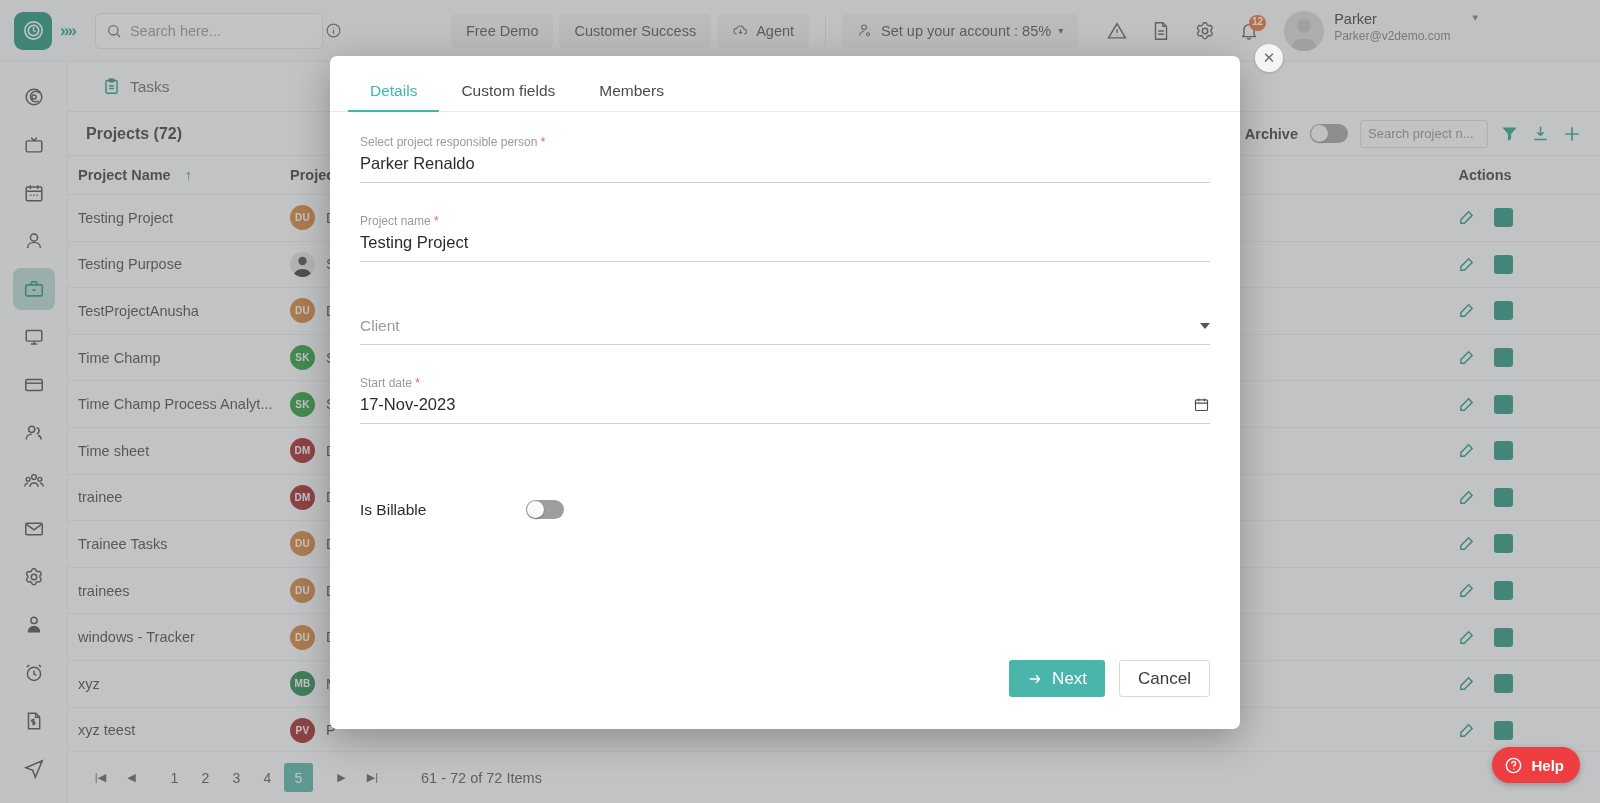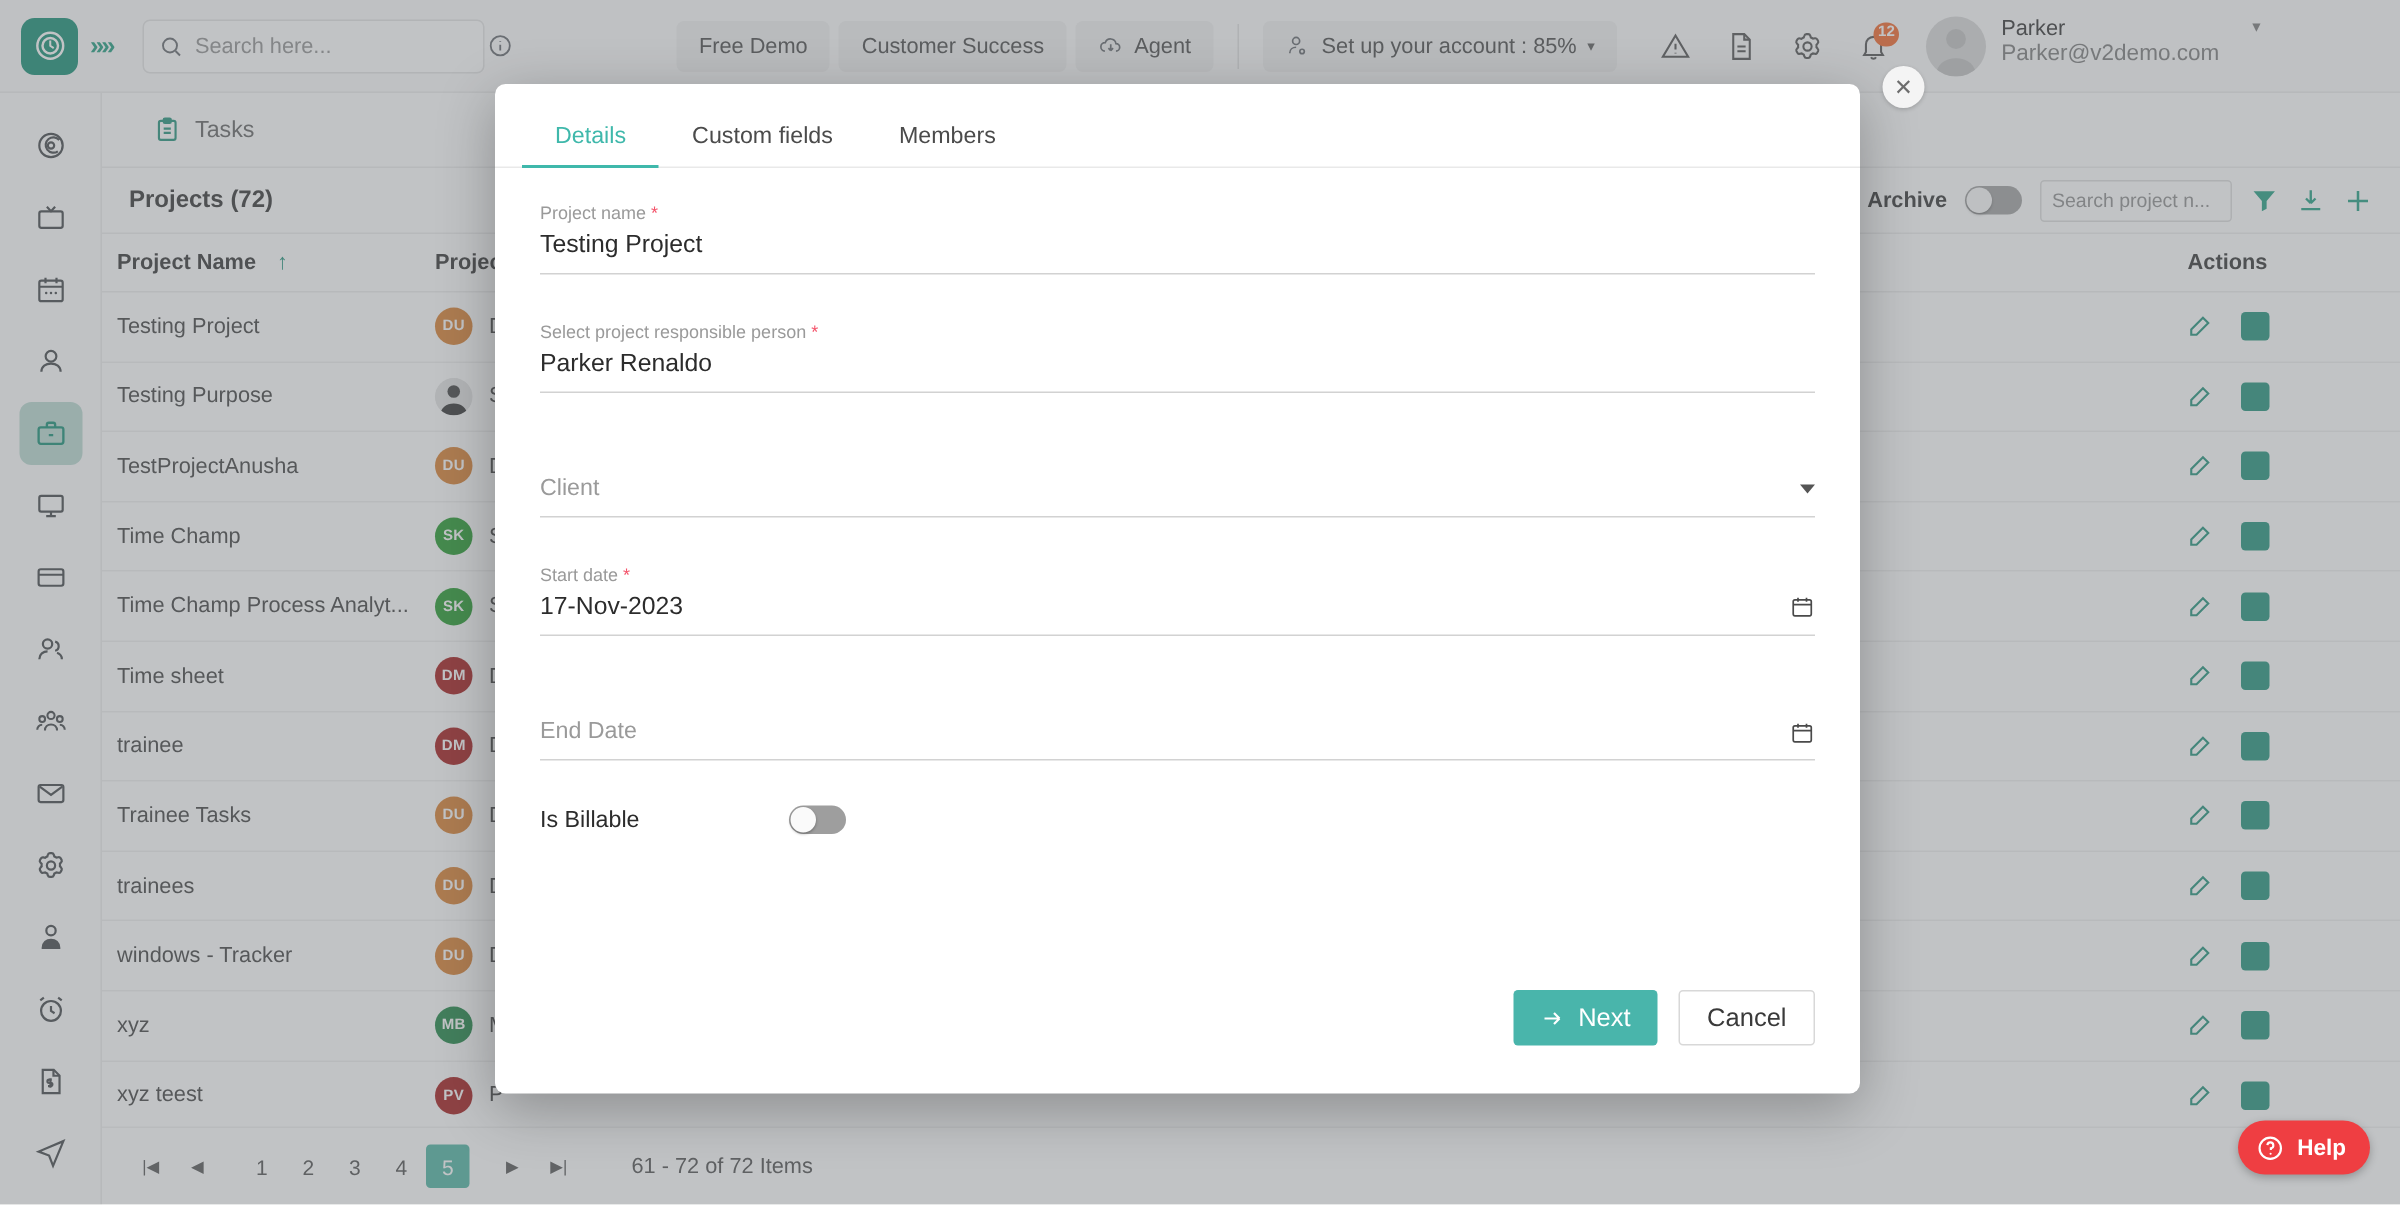--- a/index.html
+++ b/index.html
@@ -51,21 +51,21 @@
     position: absolute; top: 5px; right: 4px; background: #f26122; color: #fff;
     font-size: 10px; line-height: 14px; min-width: 16px; height: 16px; border-radius: 8px;
     text-align: center; padding: 0 3px; font-weight: 600;
   }
   .profile { display: flex; align-items: flex-start; gap: 10px; margin-left: 14px; }
   .avatar-circle {
     width: 40px; height: 40px; border-radius: 50%; background: #d6d6d6;
     display: flex; align-items: flex-end; justify-content: center; overflow: hidden;
   }
   .pname { font-size: 14.5px; color: #2b2b2b; line-height: 17px; }
-  .pmail { font-size: 15px; color: #777; line-height: 16px; }
+  .pmail { font-size: 12px; color: #777; line-height: 16px; }
   .caret-down { color: #777; font-size: 11px; margin-left: 12px; }
 
   
   .rail {
     position: absolute; top: 62px; left: 0; width: 68px; bottom: 0;
     background: #fdfdfd; border-right: 1px solid #ececec;
     display: flex; flex-direction: column; align-items: center; padding-top: 14px; gap: 6px;
   }
   .rail-item {
     width: 42px; height: 42px; border-radius: 8px;
@@ -766,30 +766,30 @@
       </div>
       <div class="mtab">
         <span>Members</span>
       </div>
     </div>
 
     <div class="form">
 
       <div class="field">
         <div class="flabel">
-          <span>Project name</span><span class="req"> *</span>
-        </div>
-        <div class="fvalue">Testing Project</div>
+          <span>Select project responsible person</span><span class="req"> *</span>
+        </div>
+        <div class="fvalue">Parker Renaldo</div>
       </div>
 
       <div class="field">
         <div class="flabel">
-          <span>Select project responsible person</span><span class="req"> *</span>
-        </div>
-        <div class="fvalue">Parker Renaldo</div>
+          <span>Project name</span><span class="req"> *</span>
+        </div>
+        <div class="fvalue">Testing Project</div>
       </div>
 
       <div class="field">
         <div class="flabel">&nbsp;</div>
         <div class="fvalue placeholder withicon">
           <span>Client</span>
           <span class="sel-caret"></span>
         </div>
       </div>
 
@@ -803,29 +803,20 @@
             <svg width="17" height="17" viewBox="0 0 24 24" fill="none" stroke="currentColor" stroke-width="1.6">
               <rect x="3.5" y="5.5" width="17" height="15" rx="1.6"></rect>
                 <path d="M3.5 10h17M8 3.6v3.8M16 3.6v3.8"></path>
             </svg>
           </span>
         </div>
       </div>
 
       <div class="field">
         <div class="flabel">&nbsp;</div>
-        <div class="fvalue placeholder withicon">
-          <span>End Date</span>
-          <span style="display:inline-flex;color:#4a4a4a;">
-            <svg width="17" height="17" viewBox="0 0 24 24" fill="none" stroke="currentColor" stroke-width="1.6">
-              <rect x="3.5" y="5.5" width="17" height="15" rx="1.6"></rect>
-                <path d="M3.5 10h17M8 3.6v3.8M16 3.6v3.8"></path>
-            </svg>
-          </span>
-        </div>
       </div>
 
       <div class="billrow">
         <span class="billlabel">Is Billable</span>
         <div class="toggle-track">
           <div class="toggle-knob"></div>
         </div>
       </div>
     </div>
 

